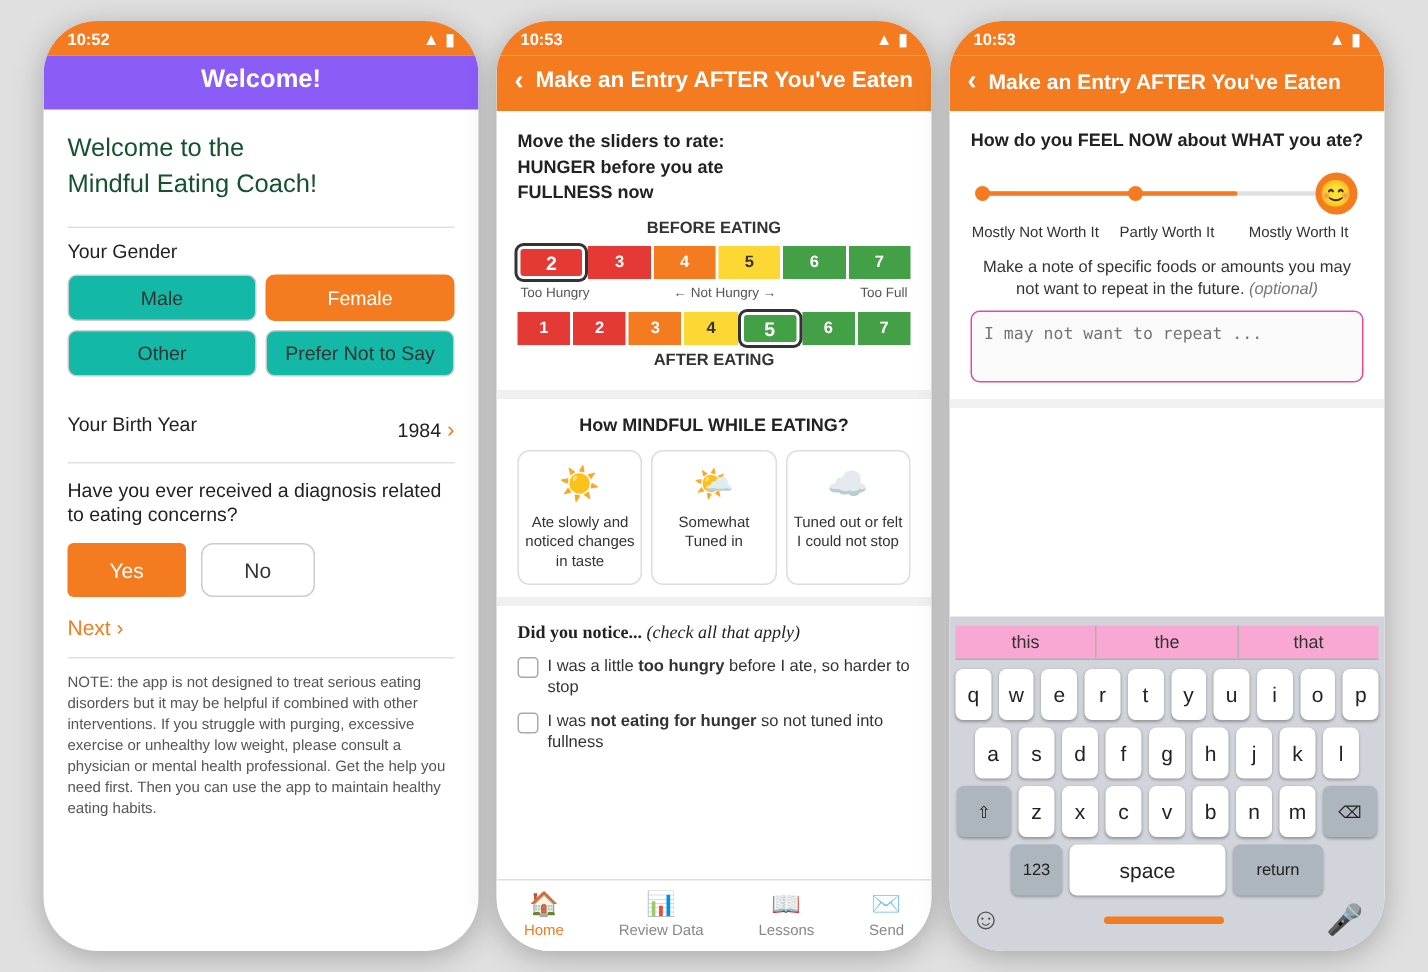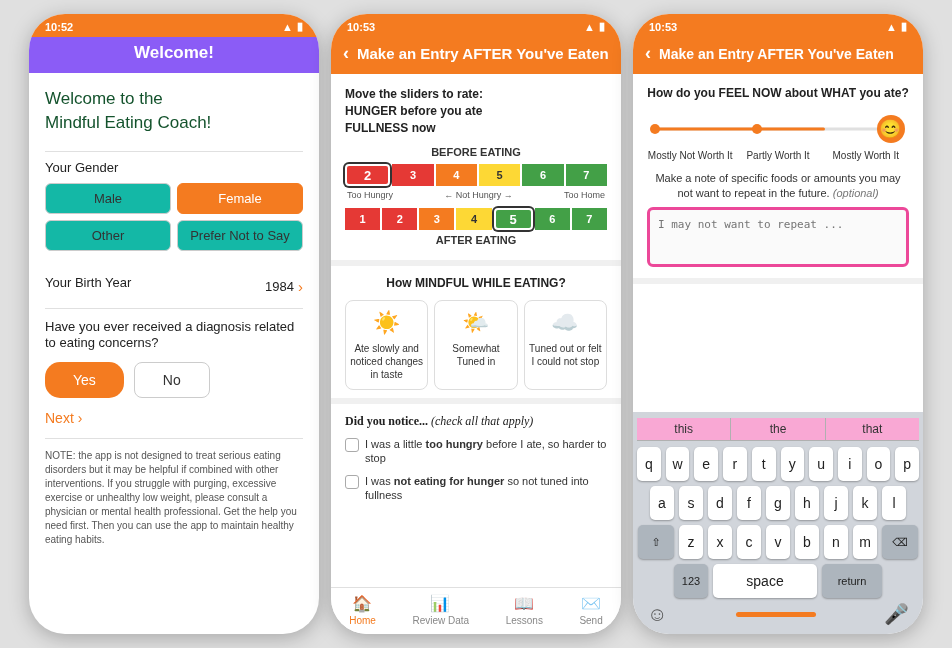--- a/index.html
+++ b/index.html
@@ -118,21 +118,21 @@
     }
     .yes-no-row {
       display: flex;
       gap: 10px;
       margin-bottom: 12px;
     }
     .yes-btn {
       background: #f47b20;
       color: white;
       border: none;
-      border-radius: 15px;
+      border-radius: 4px;
       padding: 9px 28px;
       font-size: 14px;
       font-weight: 500;
     }
     .no-btn {
       background: #fff;
       color: #333;
       border: 1.5px solid #ccc;
       border-radius: 8px;
       padding: 9px 28px;
@@ -331,26 +331,26 @@
     .repeat-note {
       font-size: 11px;
       color: #333;
       text-align: center;
       margin-bottom: 6px;
       line-height: 1.4;
     }
     .repeat-note em { font-style: italic; color: #777; }
     .repeat-textarea {
       width: 100%;
-      border: 3px solid #ec4899;
+      border: 1px solid #ec4899;
       border-radius: 6px;
       padding: 8px;
       font-size: 11px;
       color: #999;
-      height: 60px;
+      height: 48px;
       background: #fafafa;
       resize: none;
     }
     .keyboard-section {
       background: #d1d5db;
       padding: 6px 4px 4px;
       flex-shrink: 0;
     }
     .suggestions-row {
       display: flex;
@@ -481,21 +481,21 @@
           <div class="slider-segment red selected">2</div>
           <div class="slider-segment red">3</div>
           <div class="slider-segment orange">4</div>
           <div class="slider-segment yellow">5</div>
           <div class="slider-segment green">6</div>
           <div class="slider-segment green">7</div>
         </div>
         <div class="hunger-labels">
           <span>Too Hungry</span>
           <span>← Not Hungry →</span>
-          <span>Too Home</span>
+          <span>Too Full</span>
         </div>
         <div class="slider-bar">
           <div class="slider-segment red">1</div>
           <div class="slider-segment red">2</div>
           <div class="slider-segment orange">3</div>
           <div class="slider-segment yellow">4</div>
           <div class="slider-segment green selected">5</div>
           <div class="slider-segment green">6</div>
           <div class="slider-segment green">7</div>
         </div>

